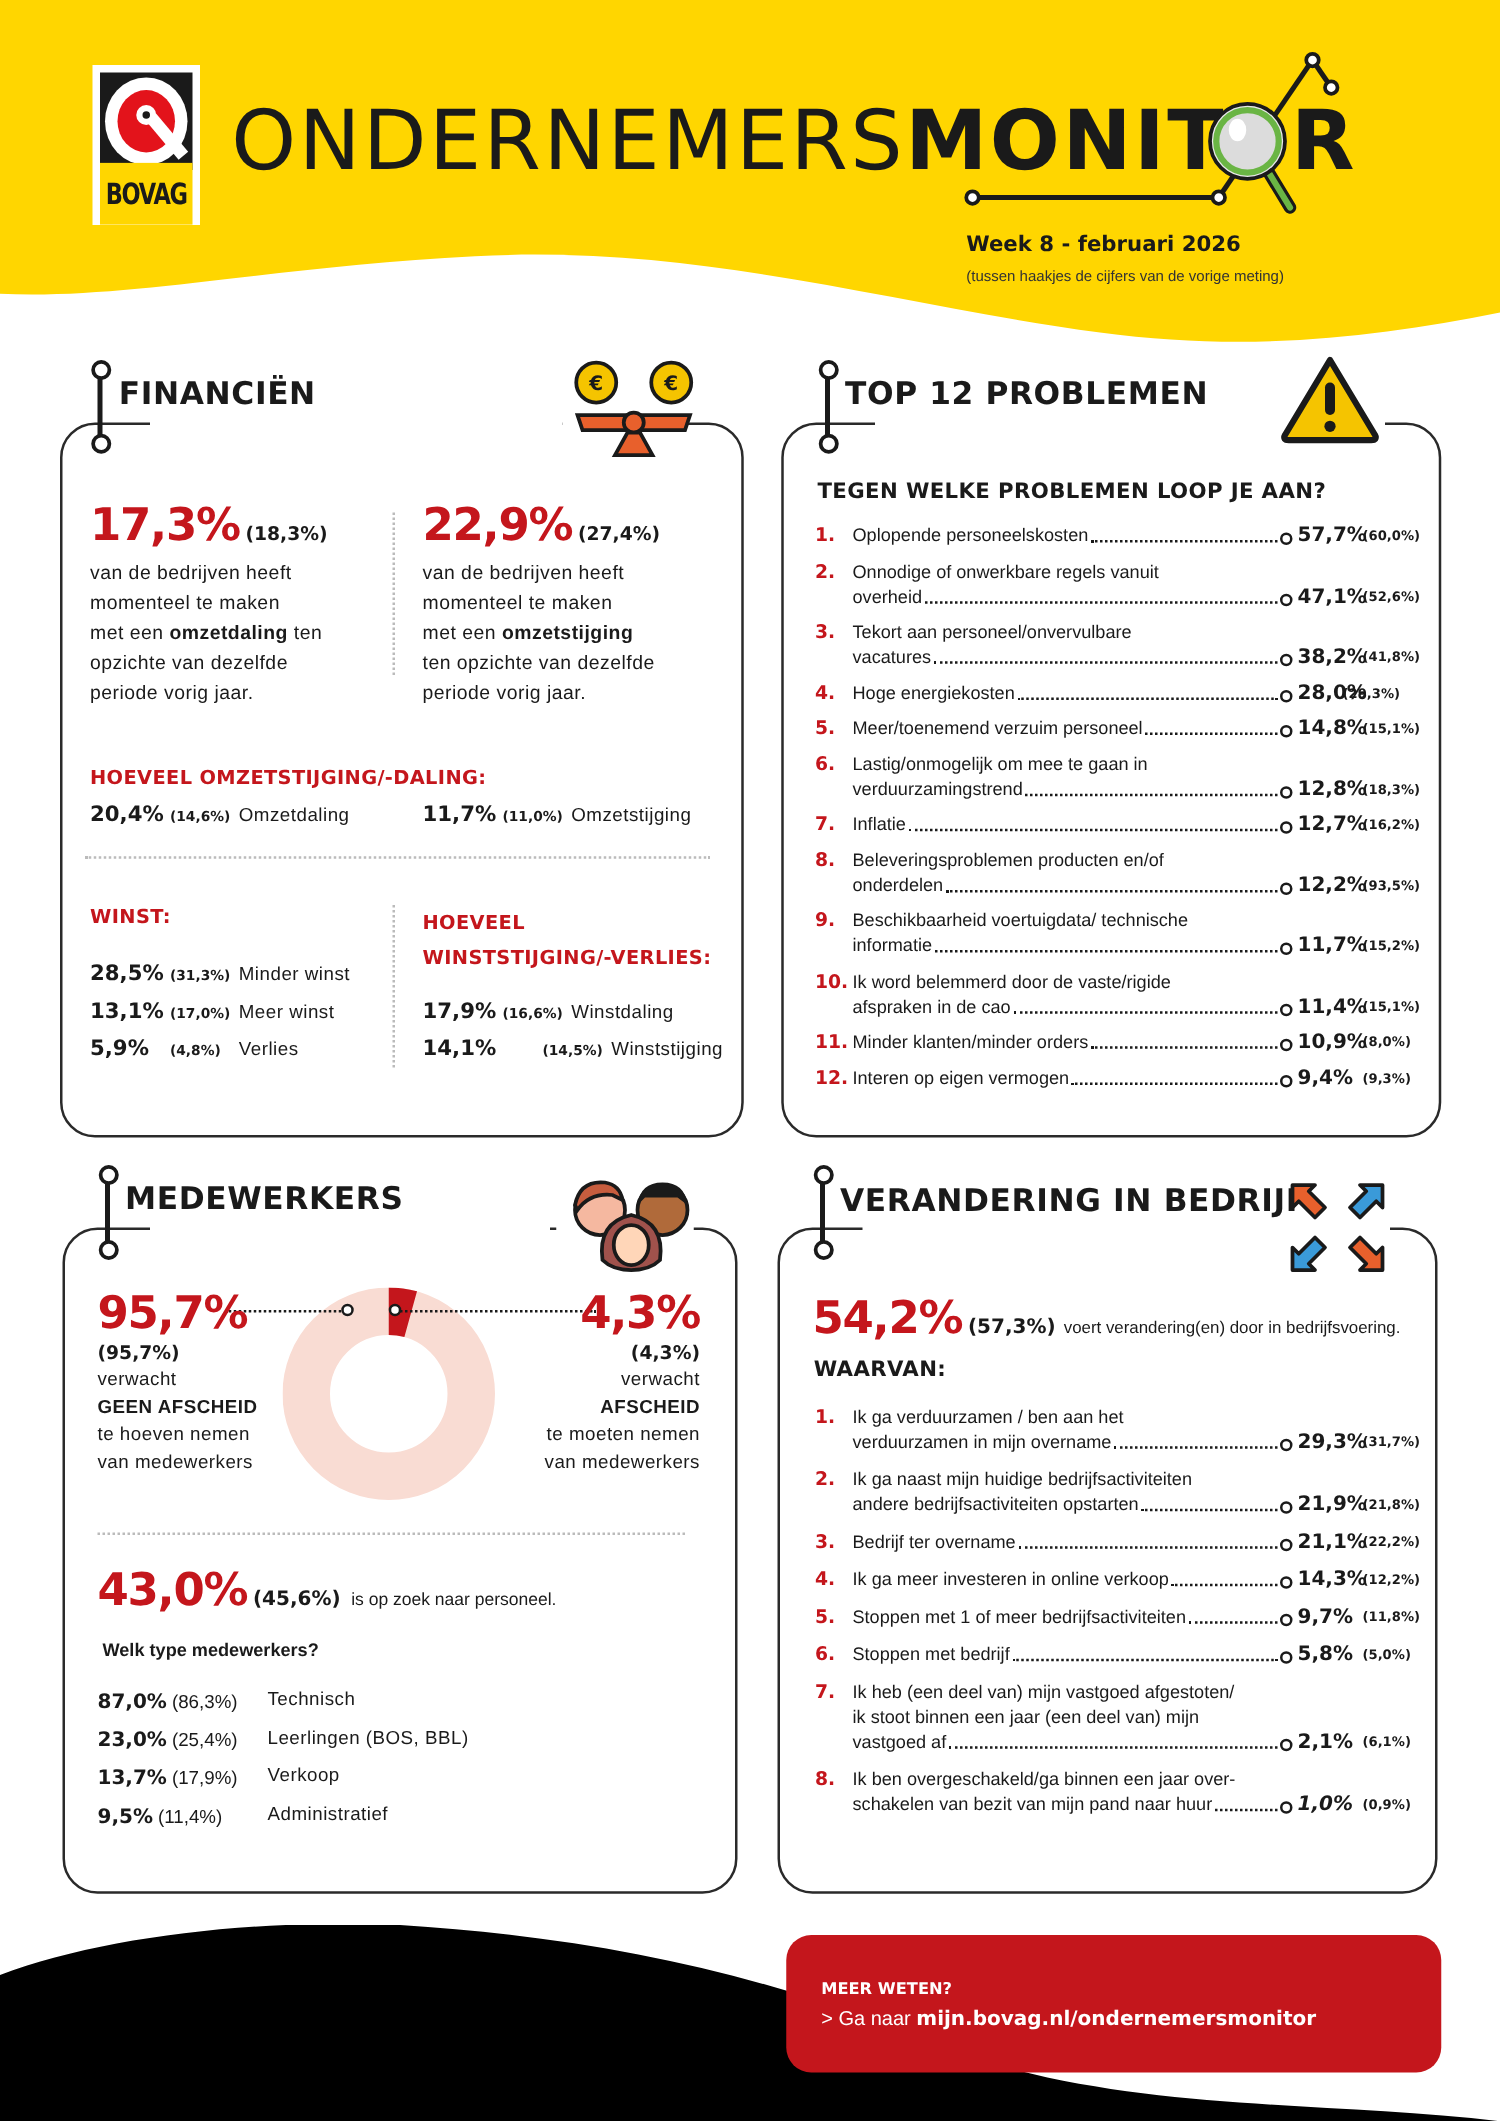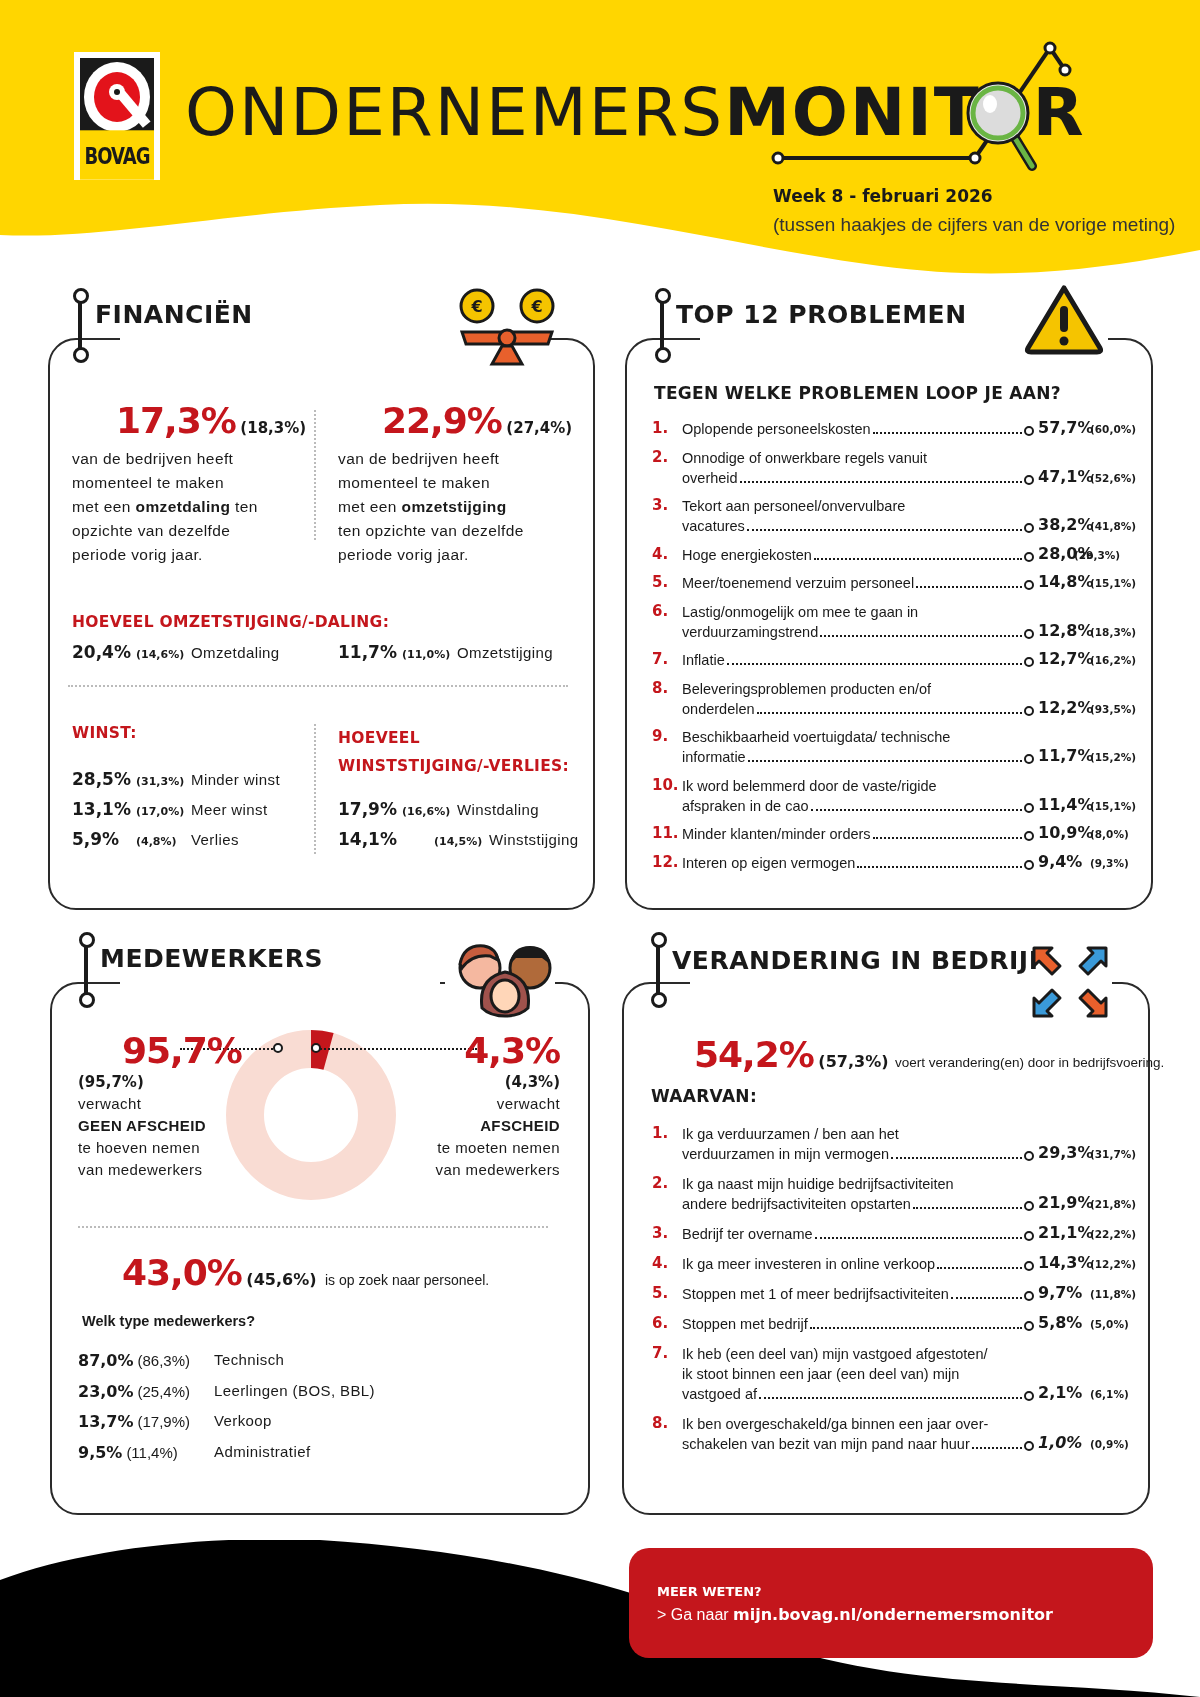--- a/index.html
+++ b/index.html
@@ -14,33 +14,33 @@
   .logo-red { position: absolute; left: 14px; top: 14px; width: 46px; height: 50px; border-radius: 50%; background: #e3131b; }
   .logo-dot { position: absolute; left: 29px; top: 26px; width: 16px; height: 16px; border-radius: 50%; background: #fff; }
   .logo-dot::after { content: ""; position: absolute; left: 5px; top: 5px; width: 6px; height: 6px; border-radius: 50%; background: #1a1a1a; }
   .logo-arm { position: absolute; left: 36px; top: 36px; width: 10px; height: 40px; background: #fff; transform: rotate(-40deg); transform-origin: top center; }
   .logo-bottom { width: 74px; height: 38px; background: #ffd600; display: flex; align-items: center; justify-content: center; font-family: "DejaVu Sans", sans-serif; font-weight: bold; font-size: 18px; color: #1a1a1a; letter-spacing: -1px; transform: scaleY(1.3); }
 
   .title { position: absolute; left: 185px; top: 80px; font-family: "DejaVu Sans", sans-serif; font-size: 66px; letter-spacing: 2px; color: #1a1a1a; white-space: nowrap; line-height: 1; }
   .title .light { font-weight: normal; }
   .title .bold { font-weight: bold; }
   .week { position: absolute; left: 773px; top: 186px; font-family: "DejaVu Sans", sans-serif; font-weight: bold; font-size: 17px; color: #1a1a1a; }
-  .week-sub { position: absolute; left: 773px; top: 214px; font-size: 19px; color: #333; }
+  .week-sub { position: absolute; left: 773px; top: 214px; font-size: 12px; color: #333; }
 
   
   .panel { position: absolute; border: 2px solid #2a2a2a; border-radius: 28px; background: #fff; }
   .panel-head { position: absolute; font-family: "DejaVu Sans", sans-serif; font-weight: bold; font-size: 25px; color: #1a1a1a; letter-spacing: 0.5px; white-space: nowrap; background: #fff; padding-right: 10px; }
   .pin { position: absolute; width: 4px; background: #1a1a1a; }
   .pin::before, .pin::after { content: ""; position: absolute; left: -5px; width: 10px; height: 10px; border: 3px solid #1a1a1a; border-radius: 50%; background: #fff; }
   .pin::before { top: -10px; }
   .pin::after { bottom: -10px; }
   .head-gap { position: absolute; height: 6px; background: #fff; }
 
   
-  .big { font-family: "DejaVu Sans", sans-serif; font-weight: bold; font-size: 36px; color: #c4161c; letter-spacing: -1px; margin-left: 44px; }
+  .big { font-family: "DejaVu Sans", sans-serif; font-weight: bold; font-size: 36px; color: #c4161c; letter-spacing: -1px; }
   .prev { font-family: "DejaVu Sans", sans-serif; font-weight: bold; font-size: 15px; color: #1a1a1a; }
   .body-text { font-size: 15.5px; line-height: 24px; color: #1a1a1a; letter-spacing: 0.4px; }
   .sub-head { font-family: "DejaVu Sans", sans-serif; font-weight: bold; font-size: 15.5px; color: #c4161c; letter-spacing: 0.3px; }
   .stat-row { position: absolute; display: flex; align-items: baseline; white-space: nowrap; }
   .stat-val { font-family: "DejaVu Sans", sans-serif; font-weight: bold; font-size: 17px; color: #1a1a1a; }
   .stat-prev { font-family: "DejaVu Sans", sans-serif; font-weight: bold; font-size: 11px; color: #1a1a1a; }
   .stat-lbl { font-size: 15px; color: #1a1a1a; letter-spacing: 0.4px; }
   .dotline-h { position: absolute; height: 0; border-top: 2px dotted #bbb; }
   .dotline-v { position: absolute; width: 0; border-left: 2px dotted #bbb; }
 
@@ -450,21 +450,21 @@
   <span style="font-size:13.5px;margin-left:2px;">voert verandering(en) door in bedrijfsvoering.</span>
 </div>
 <div class="list-q" style="left:651px;top:1086px;">WAARVAN:</div>
 
 <div id="ver-list">
     <div class="li" style="left: 652px; top: 1124px; height: 40px;">
       <div class="li-num">1.</div>
       <div class="li-text" style="width:342px;">
         <div>Ik ga verduurzamen / ben aan het</div>
         <div class="li-line2">
-          <span class="t">verduurzamen in mijn vermogen</span>
+          <span class="t">verduurzamen in mijn overname</span>
           <span class="dots"></span>
         </div>
       </div>
       <div class="li-ring" style="left:372px;top:27px;"></div>
       <div class="li-val" style="left:386px;top:19px;">29,3%</div>
       <div class="li-prev" style="left:438px;top:24px;">(31,7%)</div>
     </div>
     <div class="li" style="left: 652px; top: 1174px; height: 40px;">
       <div class="li-num">2.</div>
       <div class="li-text" style="width:342px;">

